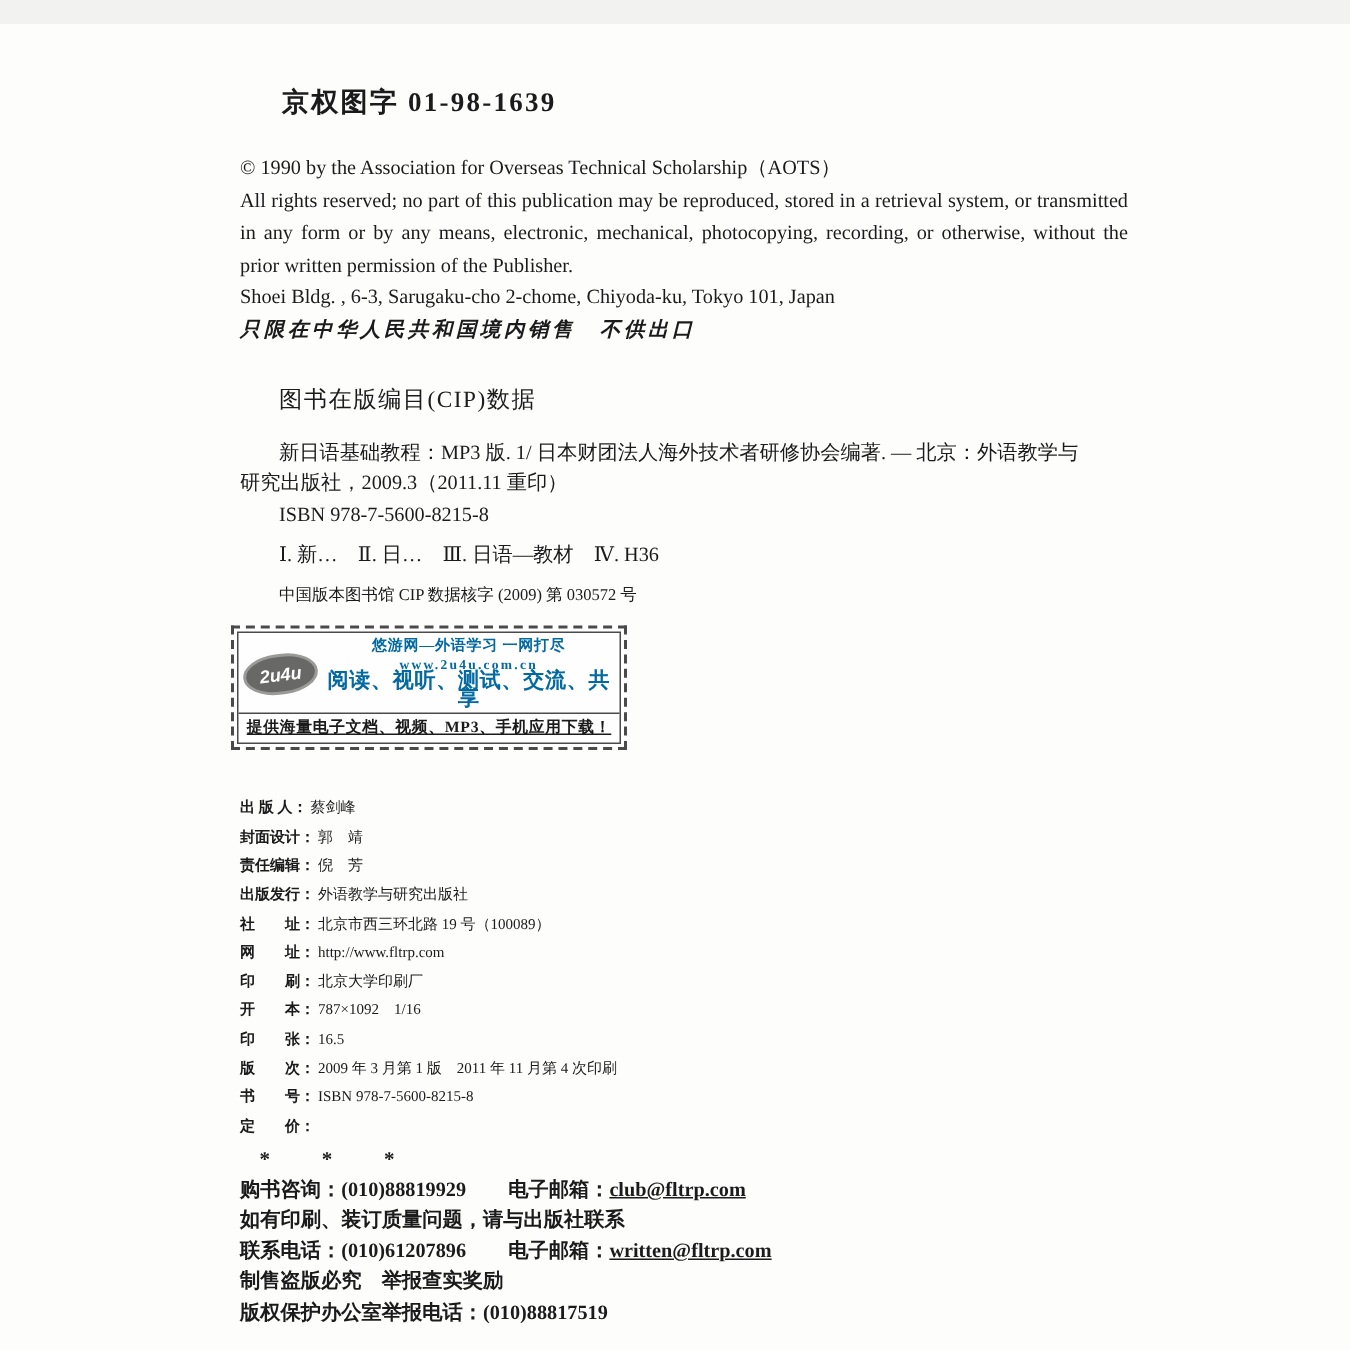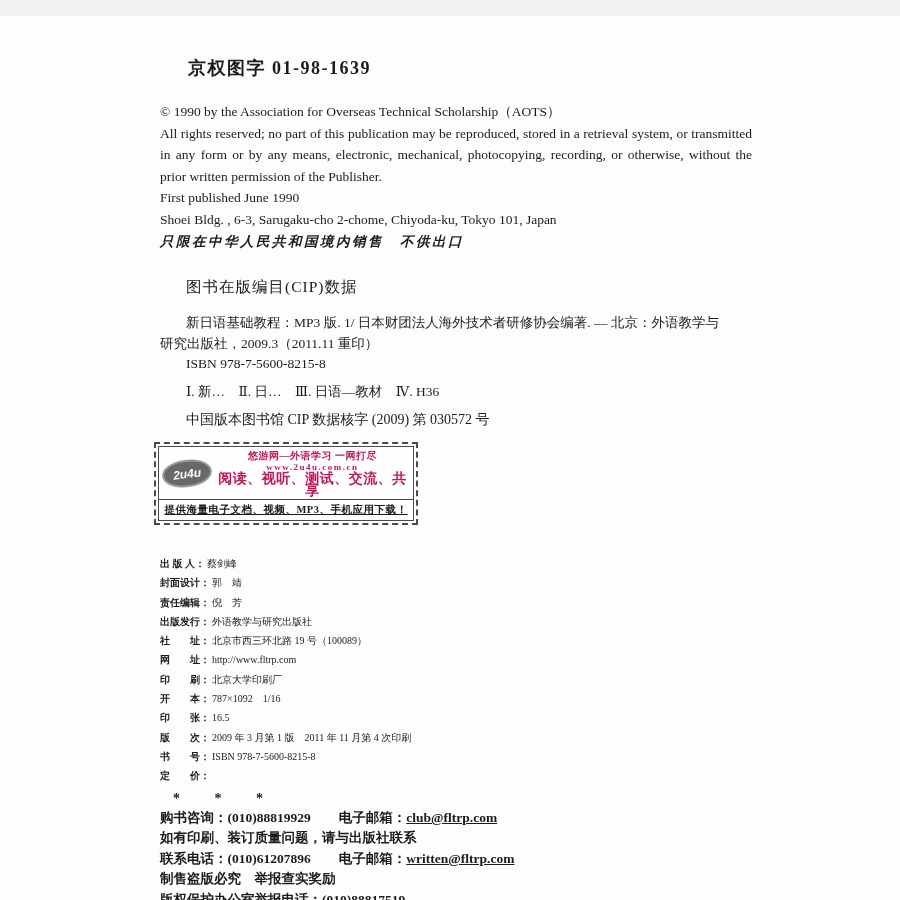--- a/index.html
+++ b/index.html
@@ -15,33 +15,33 @@
   .eng-block { margin-top:21px; font-size:13.5px; line-height:21.6px; }
   .eng-block p { margin:0; }
   .justified { text-align:justify; }
   .restriction { font-weight:bold; font-style:italic; font-size:13.5px; letter-spacing:2.5px; }
 
   .cip-heading { margin:25px 0 0 26px; font-size:15.5px; font-weight:normal; letter-spacing:1px; }
 
   .cip-entry { margin-top:15px; font-size:13.5px; line-height:20.6px; }
   .indent1 { text-indent:26px; }
   .cip-class { margin:8px 0 0 26px; font-size:13.5px; }
-  .cip-record { margin:10px 0 0 26px; font-size:14px; }
+  .cip-record { margin:10px 0 0 26px; font-size:11px; }
 
   .promo-box { width:256px; margin:13px 0 0 -6px; border:2px dashed #4a4a4a; padding:2px; background:#fefefe; }
   .promo-inner { border:1px solid #4a4a4a; }
   .promo-top { display:flex; align-items:center; border-bottom:1px solid #4a4a4a; padding:3px 5px 2px 5px; gap:7px; }
   .promo-logo {
     width:46px; height:23px; flex:0 0 46px; background:#686866; border-radius:50% / 55%;
     color:#fff; font-weight:bold; font-style:italic; font-size:12px;
     display:flex; align-items:center; justify-content:center;
     transform:rotate(-7deg); box-shadow:0 0 0 2px #9a9a98;
     font-family:"Liberation Sans","DejaVu Sans",sans-serif;
   }
-  .promo-lines { flex:1; text-align:center; font-weight:bold; color:#be185d; }
+  .promo-lines { flex:1; text-align:center; font-weight:bold; color:#0369a1; }
   .promo-slogan { font-size:10px; line-height:12.5px; letter-spacing:0.5px; }
   .promo-url { font-size:9px; line-height:11px; letter-spacing:1.5px; }
   .promo-features { font-size:14px; line-height:12px; letter-spacing:0.5px; }
   .promo-footer { text-align:center; font-weight:bold; font-size:10.5px; padding:2.5px 0 3px 0; letter-spacing:0.5px;text-decoration:underline; }
 
   .pub-block { margin-top:29px; font-size:10px; }
   .pub-row { line-height:19.3px; display:flex; }
   .pub-label { font-weight:bold; white-space:pre; }
   .pub-value { white-space:pre; margin-left:2px; }
 
@@ -56,21 +56,20 @@
 <body>
 
 <div class="page">
   <div class="content">
 
     <div class="reg-number">京权图字 01-98-1639</div>
 
     <div class="eng-block">
       <p>©  1990 by the Association for Overseas Technical Scholarship（AOTS）</p>
       <p class="justified">All rights reserved; no part of this publication may be reproduced, stored in a retrieval system, or transmitted in any form or by any means, electronic, mechanical, photocopying, recording, or otherwise, without the prior written permission of the Publisher.</p>
-      <p>First published June 1990</p>
       <p>Shoei Bldg. , 6-3, Sarugaku-cho 2-chome, Chiyoda-ku, Tokyo 101, Japan</p>
       <p class="restriction">只限在中华人民共和国境内销售　不供出口</p>
     </div>
 
     <div class="cip-heading">图书在版编目(CIP)数据</div>
 
     <div class="cip-entry">
       <div class="indent1">新日语基础教程：MP3 版. 1/ 日本财团法人海外技术者研修协会编著. — 北京：外语教学与</div>
       <div>研究出版社，2009.3（2011.11 重印）</div>
       <div class="indent1">ISBN 978-7-5600-8215-8</div>

